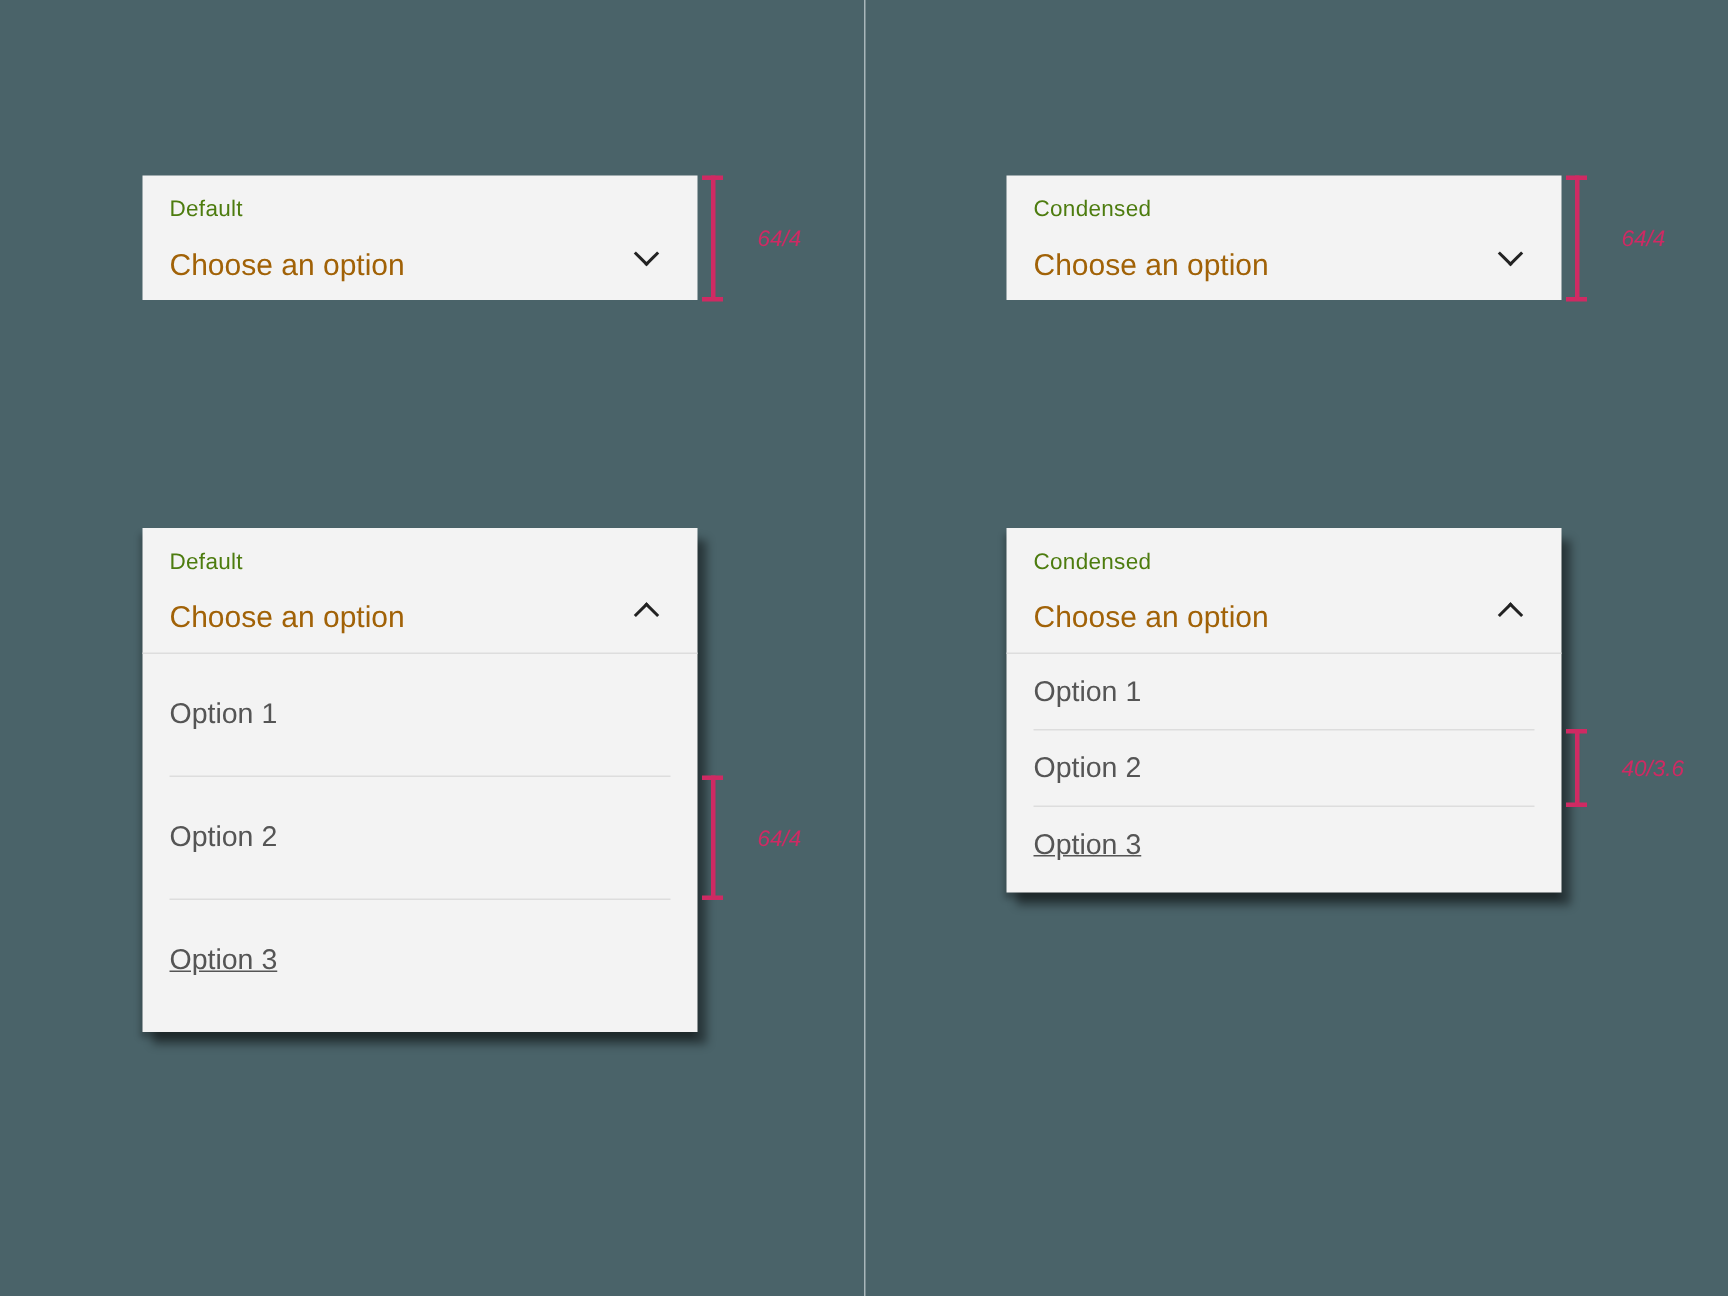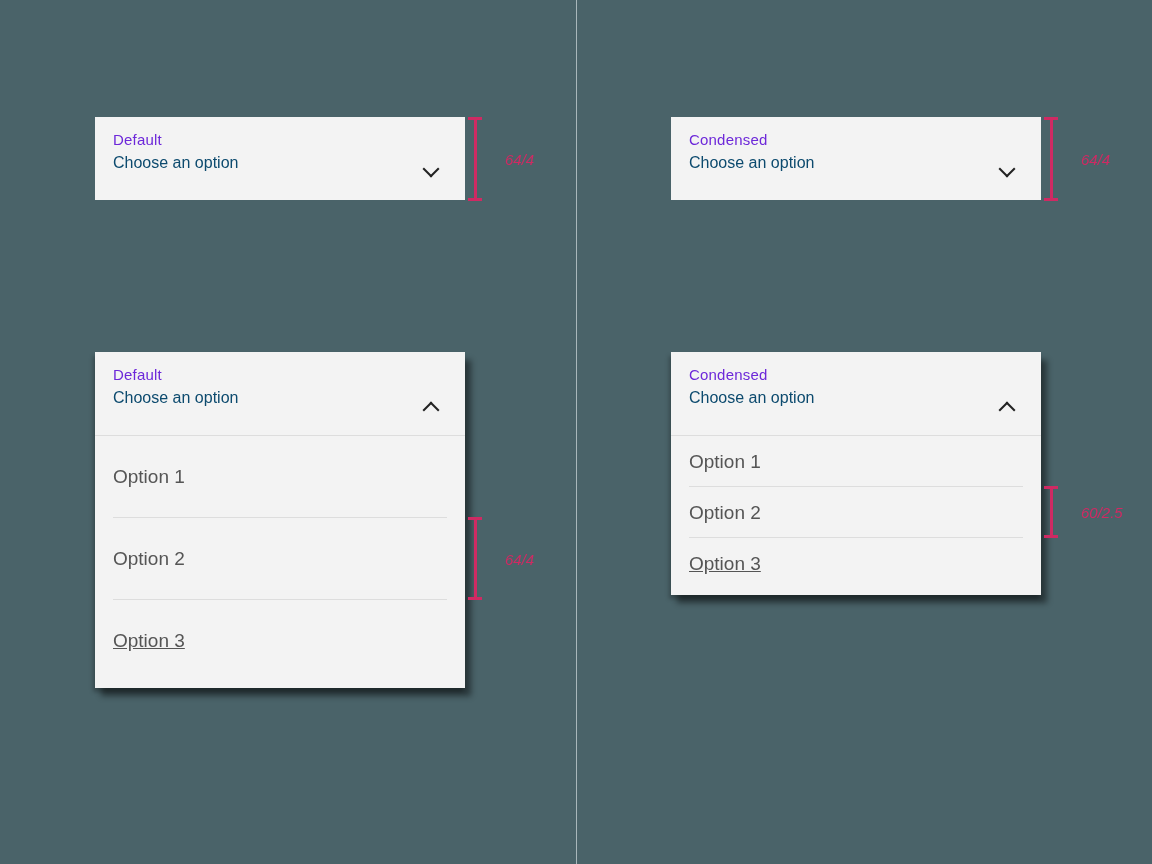--- a/index.html
+++ b/index.html
@@ -34,27 +34,27 @@
     width: 370px;
   }
   .dd-closed { height: 83px; }
   .dd-header {
     height: 83px;
     position: relative;
     padding: 14px 18px 0 18px;
   }
   .dd-label {
     font-size: 15px;
-    color: #6d28d9;
+    color: #4d7c0f;
     letter-spacing: 0.2px;
   }
   .dd-value {
-    font-size: 16px;
-    color: #0c4a6e;
-    margin-top: 6px;
+    font-size: 20px;
+    color: #a16207;
+    margin-top: 18px;
   }
   .chev {
     position: absolute;
     right: 24px;
     top: 46px;
     width: 18px;
     height: 18px;
   }
   .chev.down::before,
   .chev.up::before {
@@ -189,15 +189,15 @@
       <div class="opt">Option 1</div>
       <div class="opt">Option 2</div>
       <div class="opt">Option 3</div>
     </div>
   </div>
 
   <div class="measure" style="left:474px; top:486px;">
     <div class="cap-top" style="top:0;"></div>
     <div class="bar" style="top:0; height:51px;"></div>
     <div class="cap-bot" style="top:49px;"></div>
-    <div class="label" style="top:18px;">60/2.5</div>
+    <div class="label" style="top:18px;">40/3.6</div>
   </div>
 </div>
 
 </body></html>

